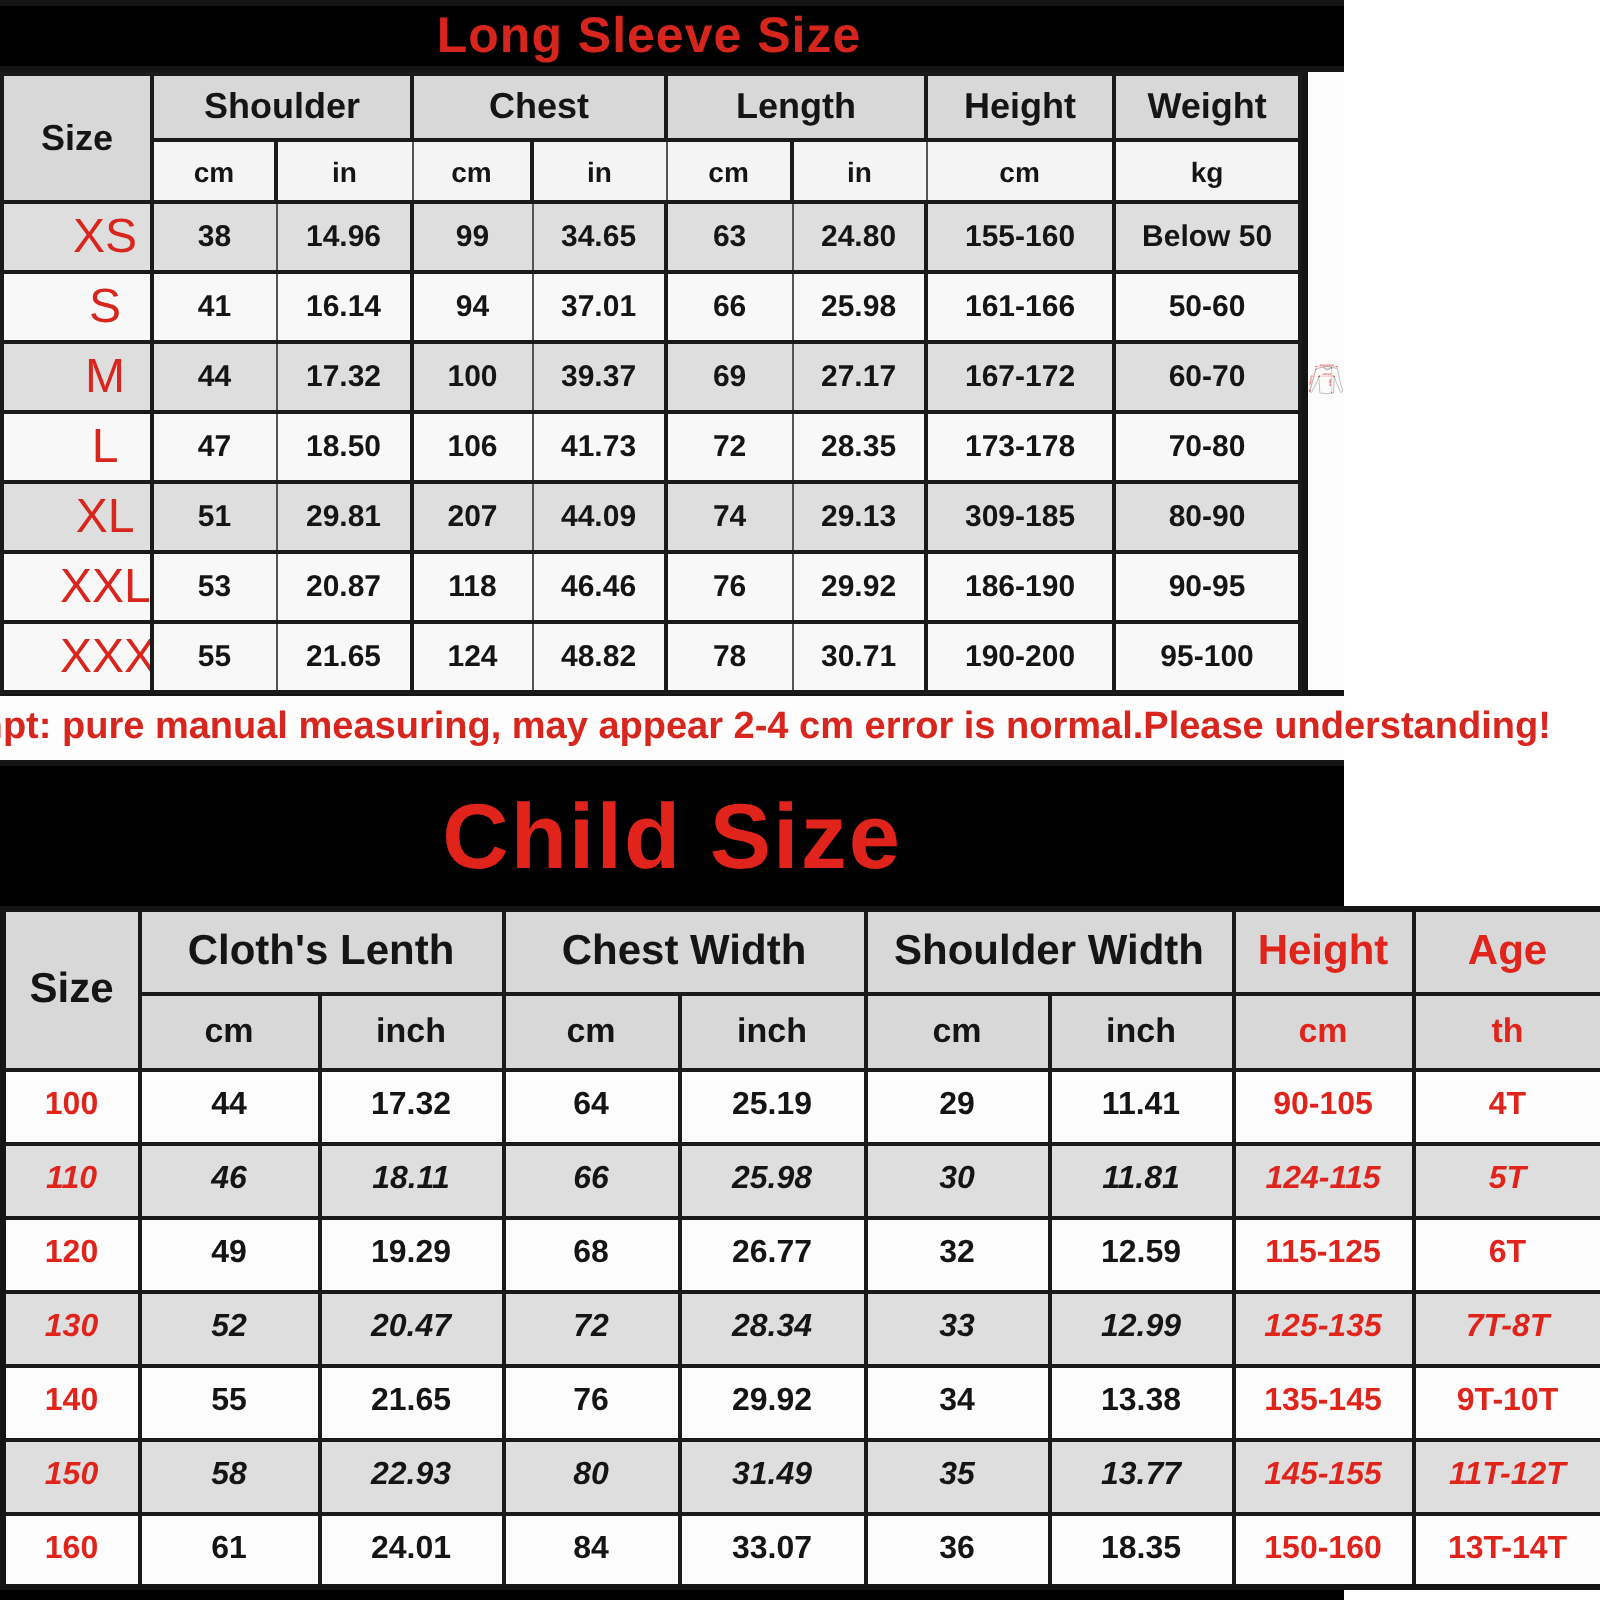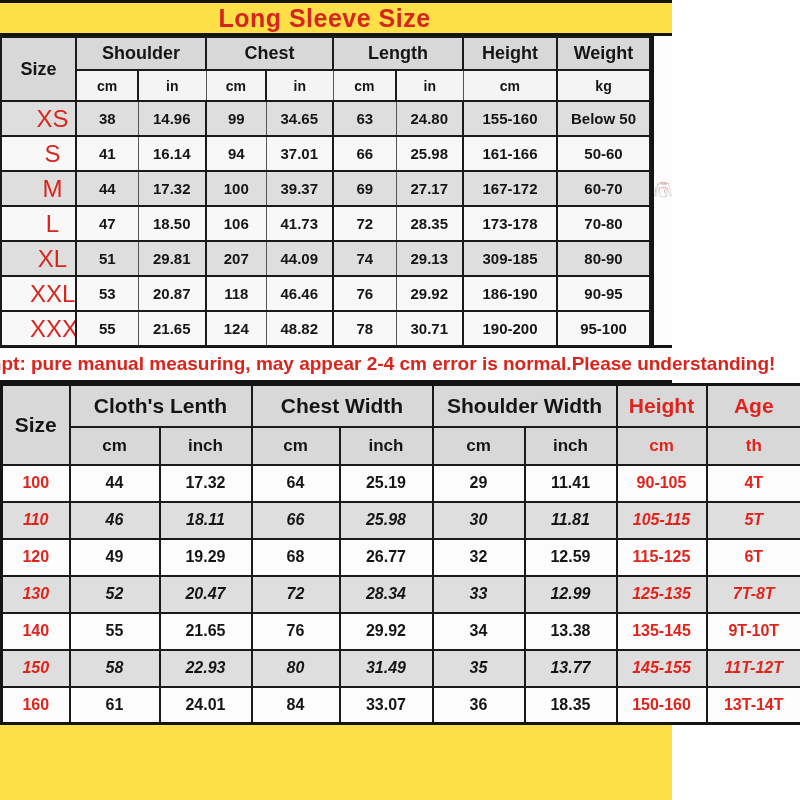--- a/index.html
+++ b/index.html
@@ -1,19 +1,19 @@
 <!DOCTYPE html>
 <html><head>
 <meta charset="utf-8">
 <style>
   * { margin:0; padding:0; box-sizing:border-box; }
   html,body { width:800px; height:800px; background:#ffffff; }
   body { font-family:"Liberation Sans", sans-serif; font-weight:700; color:#151515; overflow:hidden; }
 
-  .sheet { width:672px; height:800px; background:#fde047; }
+  .sheet { width:672px; height:800px; background:#000000; }
 
   
   .title-band { height:33px; border-top:3px solid #141414; display:flex; align-items:center; }
   .title-band .t { width:649px; text-align:center; font-size:25px; color:#d6251d; letter-spacing:.5px; }
 
   
   .top-area { display:flex; border-top:3px solid #141414; height:312px; }
   .ls-wrap { border-right:3px solid #141414; }
   table { border-collapse:collapse; table-layout:fixed; }
   th,td { text-align:center; vertical-align:middle; padding:0; overflow:hidden; }
@@ -225,20 +225,21 @@
           <text transform="translate(15,150) rotate(-78)">SLEEVE</text>
         </g>
       </svg>
     </div>
   </div>
 
   <div class="warm-band">
     <span>Warm prompt: pure manual measuring, may appear 2-4 cm error is normal.Please understanding!</span>
   </div>
 
+  <div class="child-title">Child Size</div>
 
   <table class="child">
     <colgroup>
       <col style="width:68px">
         <col style="width:90px">
         <col style="width:92px">
         <col style="width:88px">
         <col style="width:93px">
       <col style="width:92px">
         <col style="width:92px">
@@ -276,21 +277,21 @@
       <td class="red">4T</td>
     </tr>
     <tr class="d g">
       <td class="red">110</td>
       <td>46</td>
       <td>18.11</td>
       <td>66</td>
       <td>25.98</td>
       <td>30</td>
       <td>11.81</td>
-      <td class="red">105-115</td>
+      <td class="red">124-115</td>
       <td class="red">5T</td>
     </tr>
     <tr class="d">
       <td class="red">120</td>
       <td>49</td>
       <td>19.29</td>
       <td>68</td>
       <td>26.77</td>
       <td>32</td>
       <td>12.59</td>

